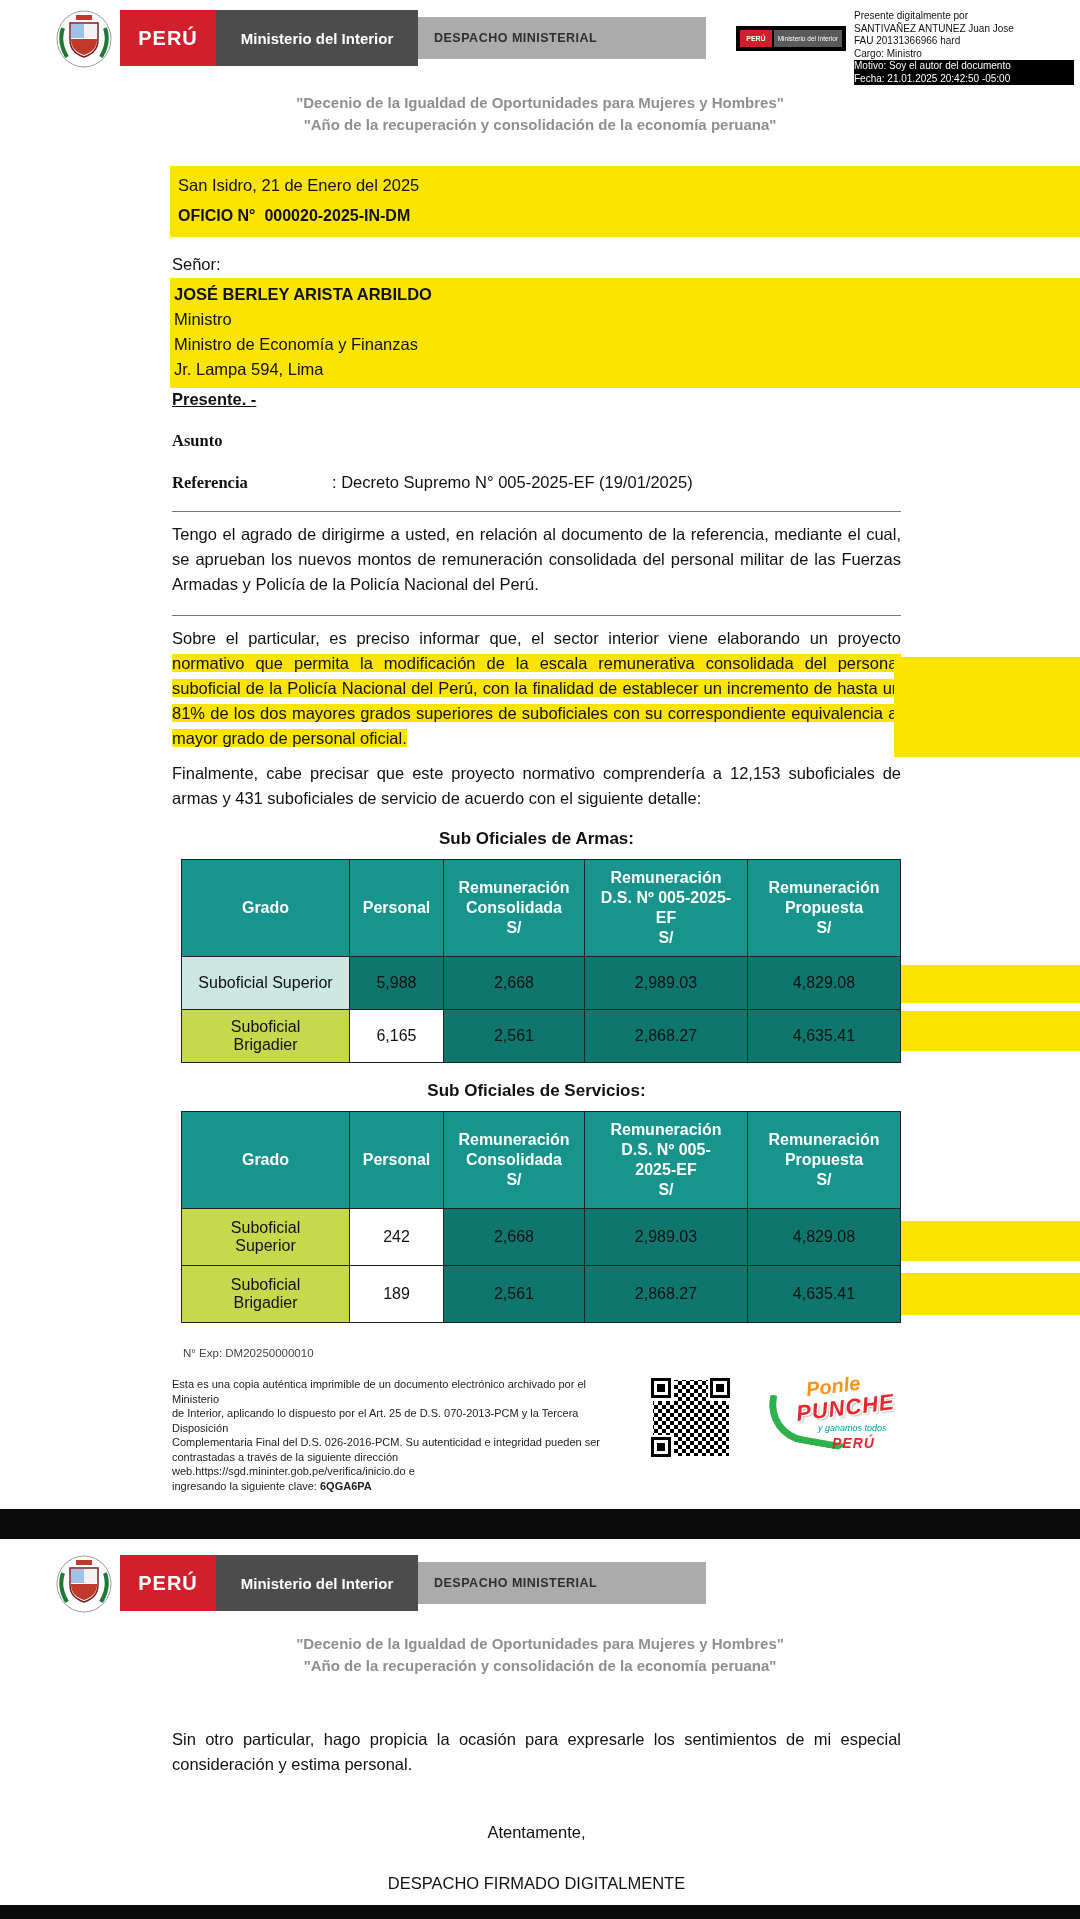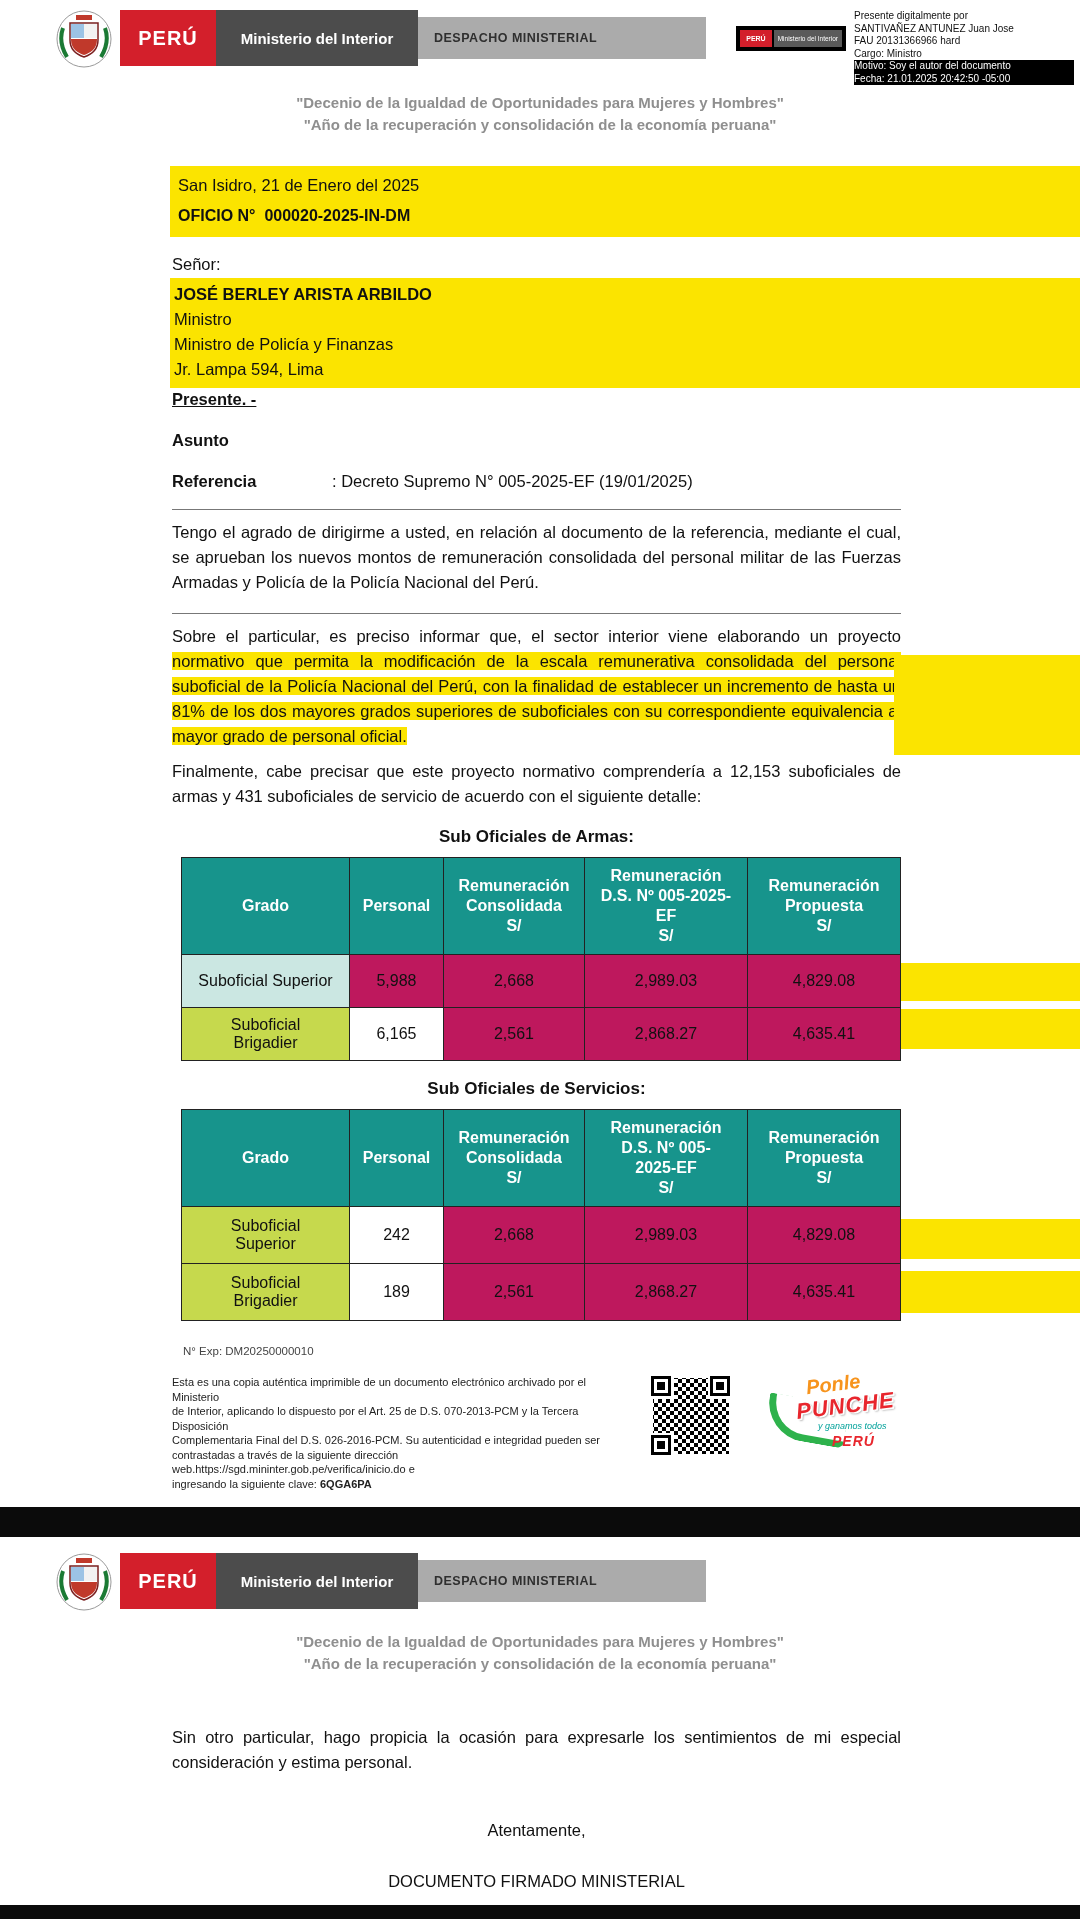--- a/index.html
+++ b/index.html
@@ -24,36 +24,36 @@
   .motto{margin-top:20px;text-align:center;color:#8f8f8f;font-weight:bold;font-size:15px;line-height:22px;}
   
   .dateblock{margin:30px 0 0 170px;background:#fbe400;padding:10px 0 12px 8px;}
   .date-line{font-size:16.5px;}
   .oficio{font-size:16px;font-weight:bold;margin-top:12px;}
   .salutation{margin:18px 0 0 172px;font-size:16.5px;}
   .recipient{margin:4px 0 0 170px;background:#fbe400;padding:4px 0 6px 4px;font-size:16.5px;line-height:25px;}
   .recipient .rname{font-weight:bold;}
   .presente{margin:2px 0 0 172px;font-size:16.5px;font-weight:bold;text-decoration:underline;}
   .meta-row{display:flex;margin:22px 0 0 172px;font-size:16.5px;}
-  .meta-row .lbl{width:160px;font-weight:bold;flex:0 0 auto;}
+  .meta-row .lbl{width:160px;font-weight:bold;flex:0 0 auto;font-family:Liberation Serif, serif;}
   .rule{border:none;border-top:1px solid #777;margin:18px 0 0 172px;width:729px;height:0;}
   p.body{margin:10px 179px 0 172px;font-size:16.5px;line-height:25px;text-align:justify;color:#111;}
   .hl-span{background:#fbe400;}
   .para2-zone{position:relative;}
   .strip{position:absolute;background:#fbe400;}
   .strip-p2{left:894px;right:0;top:31px;height:100px;}
   
   .tbl-title{margin-top:18px;width:729px;margin-left:172px;text-align:center;font-weight:bold;font-size:17px;}
   .tbl-zone{position:relative;margin-top:10px;}
   table.data-table{border-collapse:collapse;margin-left:181px;table-layout:fixed;width:719px;background:#fff;position:relative;z-index:2;}
   col.c0{width:168px;}col.c1{width:94px;}col.c2{width:141px;}col.c3{width:163px;}col.c4{width:153px;}
   .data-table th{background:#17948c;color:#fff;font-weight:bold;font-size:16px;line-height:20px;white-space:pre-line;border:1px solid #222;padding:8px 2px;text-align:center;vertical-align:middle;}
   .data-table td{border:1px solid #222;font-size:16px;text-align:center;vertical-align:middle;height:48px;padding:2px;}
   .t2 td{height:52px;}
-  td.hl{background:#be185d;}
+  td.hl{background:#0f766e;}
   td.tint-cyan{background:#cbe7e2;}
   td.tint-green{background:#c6d94d;}
   td.wrap{padding:0 26px;}
   .strip-a1{left:899px;right:0;top:106px;height:38px;}
   .strip-a2{left:899px;right:0;top:152px;height:40px;}
   .strip-b1{left:899px;right:0;top:110px;height:40px;}
   .strip-b2{left:899px;right:0;top:162px;height:42px;}
   
   .exp{margin:24px 0 0 183px;font-size:11.5px;color:#444;}
   .footer-row{display:flex;margin:18px 0 0 172px;align-items:flex-start;}
@@ -118,21 +118,21 @@
 
   <div class="dateblock">
     <div class="date-line">San Isidro, 21 de Enero del 2025</div>
     <div class="oficio">OFICIO N°&nbsp; 000020-2025-IN-DM</div>
   </div>
 
   <div class="salutation">Señor:</div>
   <div class="recipient">
     <div class="rname">JOSÉ BERLEY ARISTA ARBILDO</div>
     <div>Ministro</div>
-    <div>Ministro de Policía y Finanzas</div>
+    <div>Ministro de Economía y Finanzas</div>
     <div>Jr. Lampa 594, Lima</div>
   </div>
   <div class="presente">Presente. -</div>
 
   <div class="meta-row">
     <div class="lbl">Asunto</div>
   </div>
   <div class="meta-row">
     <div class="lbl">Referencia</div>
     <div>: Decreto Supremo N° 005-2025-EF (19/01/2025)</div>
@@ -308,21 +308,21 @@
 
   <div class="motto" style="margin-top:16px;">
     <div>"Decenio de la Igualdad de Oportunidades para Mujeres y Hombres"</div>
     <div>"Año de la recuperación y consolidación de la economía peruana"</div>
   </div>
 
   <p class="closing">Sin otro particular, hago propicia la ocasión para expresarle los sentimientos de mi especial consideración y estima personal.</p>
 
   <div class="center-line">Atentamente,</div>
 
-  <div class="center-line signed-note">DOCUMENTO FIRMADO MINISTERIAL</div>
+  <div class="center-line signed-note">DESPACHO FIRMADO DIGITALMENTE</div>
 
   <div class="signer-block">
     
     
     
     
   </div>
 
   <div class="bottom-bar"></div>
 

